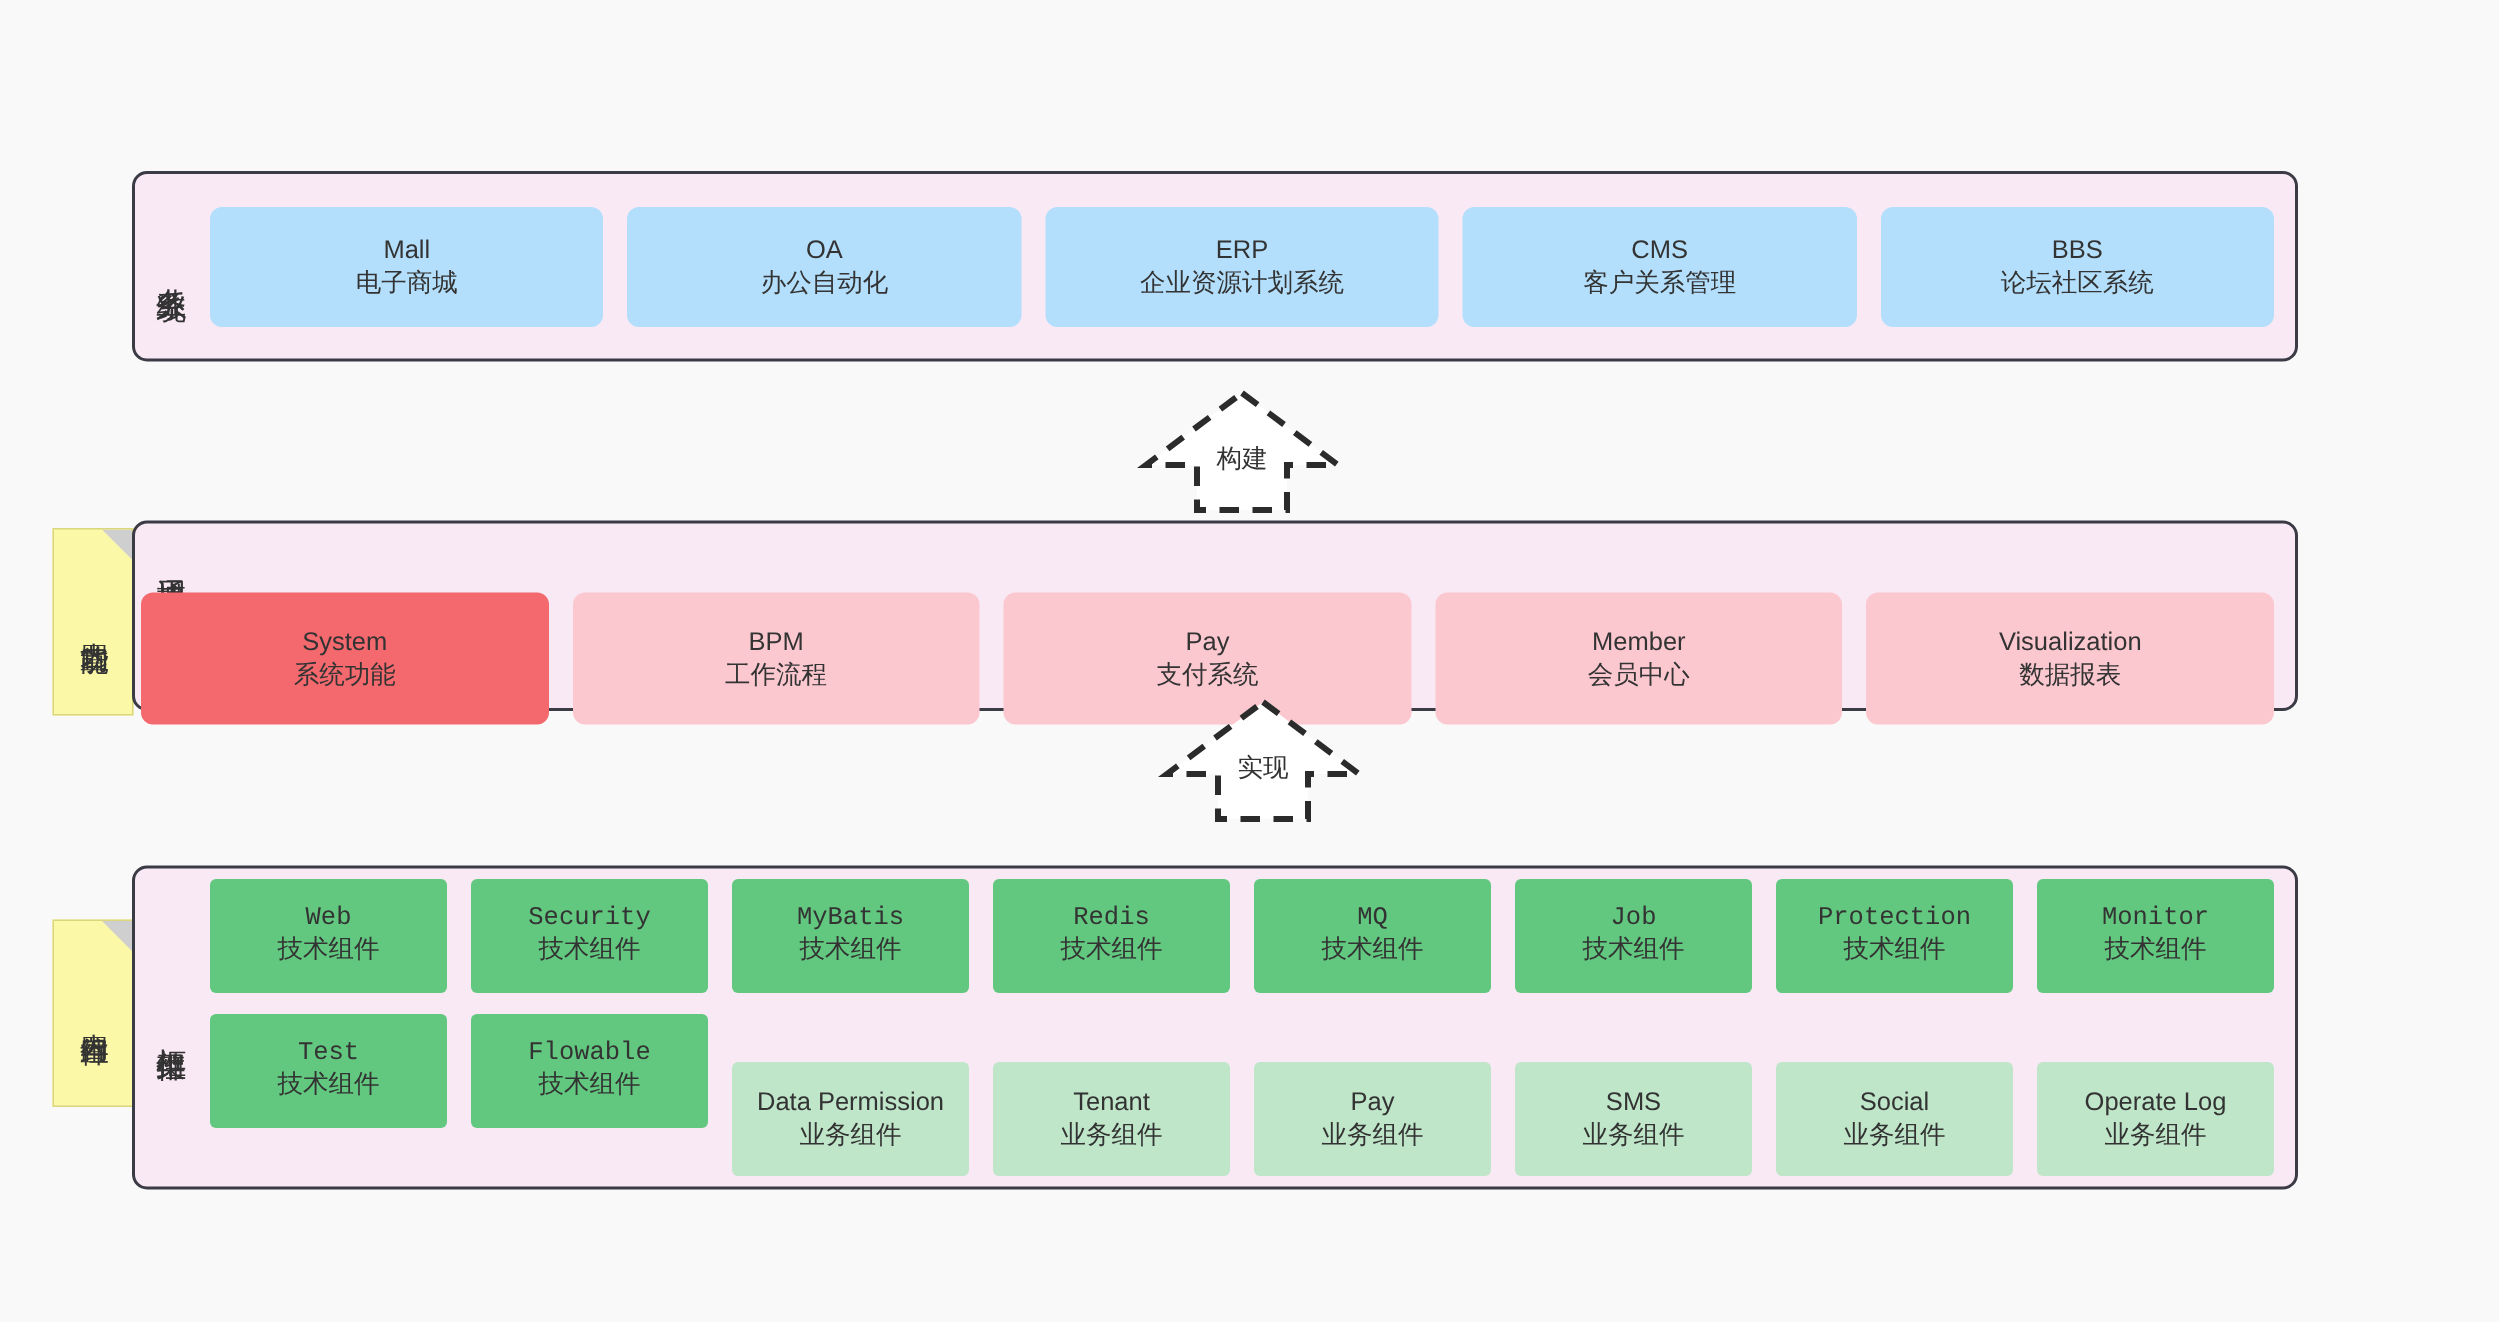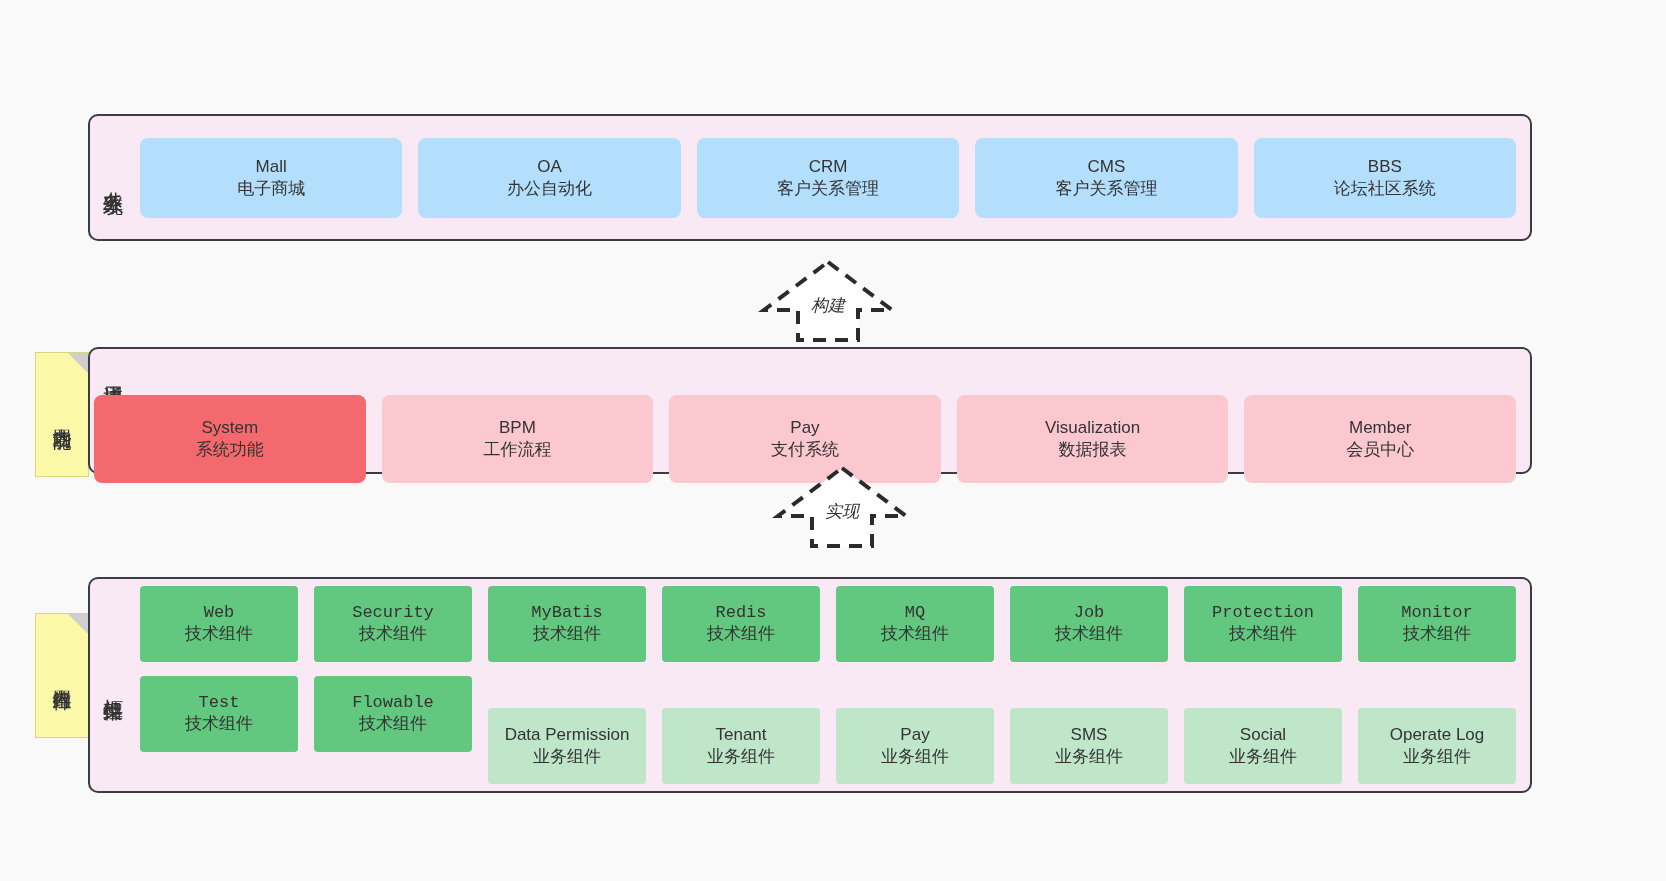--- a/index.html
+++ b/index.html
@@ -98,21 +98,21 @@
   }
   .note .fold{
     position:absolute;
     top:0;right:0;
     width:0;height:0;
     border-top:20px solid #cfcfcf;
     border-left:20px solid transparent;
   }
 
   
-  .arrow{position:absolute;font-style:italic;}
+  .arrow{position:absolute;}
   .arrow svg{display:block;}
   .arrow .alabel{
     position:absolute;
     left:0;right:0;
     text-align:center;
     font-size:17px;
     color:#333;
     pointer-events:none;
   }
 </style>
@@ -128,22 +128,22 @@
 
         <div class="cell c-blue h-biz">
           <span class="l1">Mall</span>
           <span class="l2">电子商城</span>
         </div>
         <div class="cell c-blue h-biz">
           <span class="l1">OA</span>
           <span class="l2">办公自动化</span>
         </div>
         <div class="cell c-blue h-biz">
-          <span class="l1">CRM</span>
-          <span class="l2">客户关系管理</span>
+          <span class="l1">ERP</span>
+          <span class="l2">企业资源计划系统</span>
         </div>
         <div class="cell c-blue h-biz">
           <span class="l1">CMS</span>
           <span class="l2">客户关系管理</span>
         </div>
         <div class="cell c-blue h-biz">
           <span class="l1">BBS</span>
           <span class="l2">论坛社区系统</span>
         </div>
 
@@ -174,26 +174,26 @@
         </div>
         <div class="cell c-pink h-mod">
           <span class="l1">BPM</span>
           <span class="l2">工作流程</span>
         </div>
         <div class="cell c-pink h-mod">
           <span class="l1">Pay</span>
           <span class="l2">支付系统</span>
         </div>
         <div class="cell c-pink h-mod">
+          <span class="l1">Member</span>
+          <span class="l2">会员中心</span>
+        </div>
+        <div class="cell c-pink h-mod">
           <span class="l1">Visualization</span>
           <span class="l2">数据报表</span>
-        </div>
-        <div class="cell c-pink h-mod">
-          <span class="l1">Member</span>
-          <span class="l2">会员中心</span>
         </div>
 
       </div>
     </div>
   </div>
 
   <div class="arrow" style="left:772px;top:464px;width:140px;height:86px;">
     <svg width="140" height="86" viewBox="0 0 140 86" fill="none">
       <path d="M70 4 L134 52 L100 52 L100 82 L40 82 L40 52 L6 52 Z" fill="#ffffff" stroke="#2b2b2b" stroke-width="4" stroke-dasharray="13 9" stroke-linejoin="miter"></path>
     </svg>

